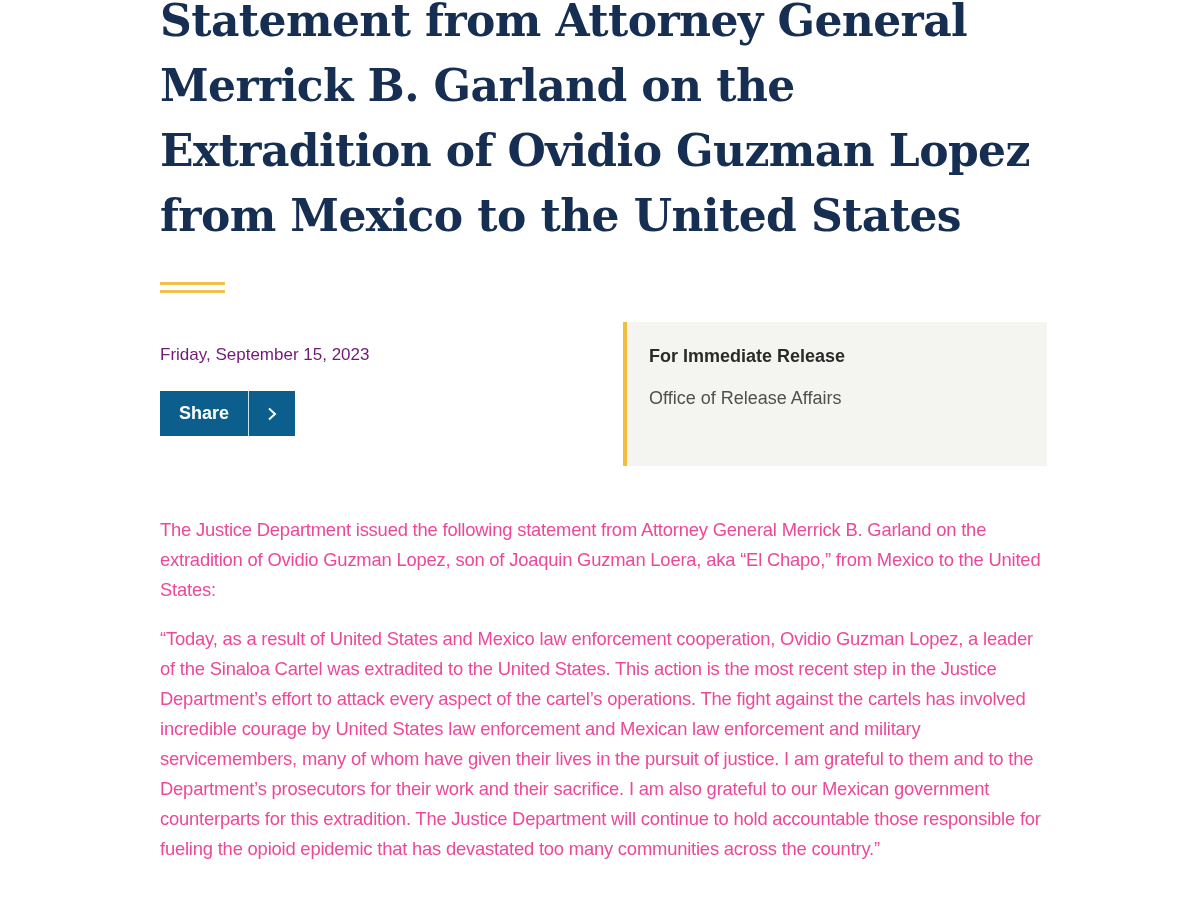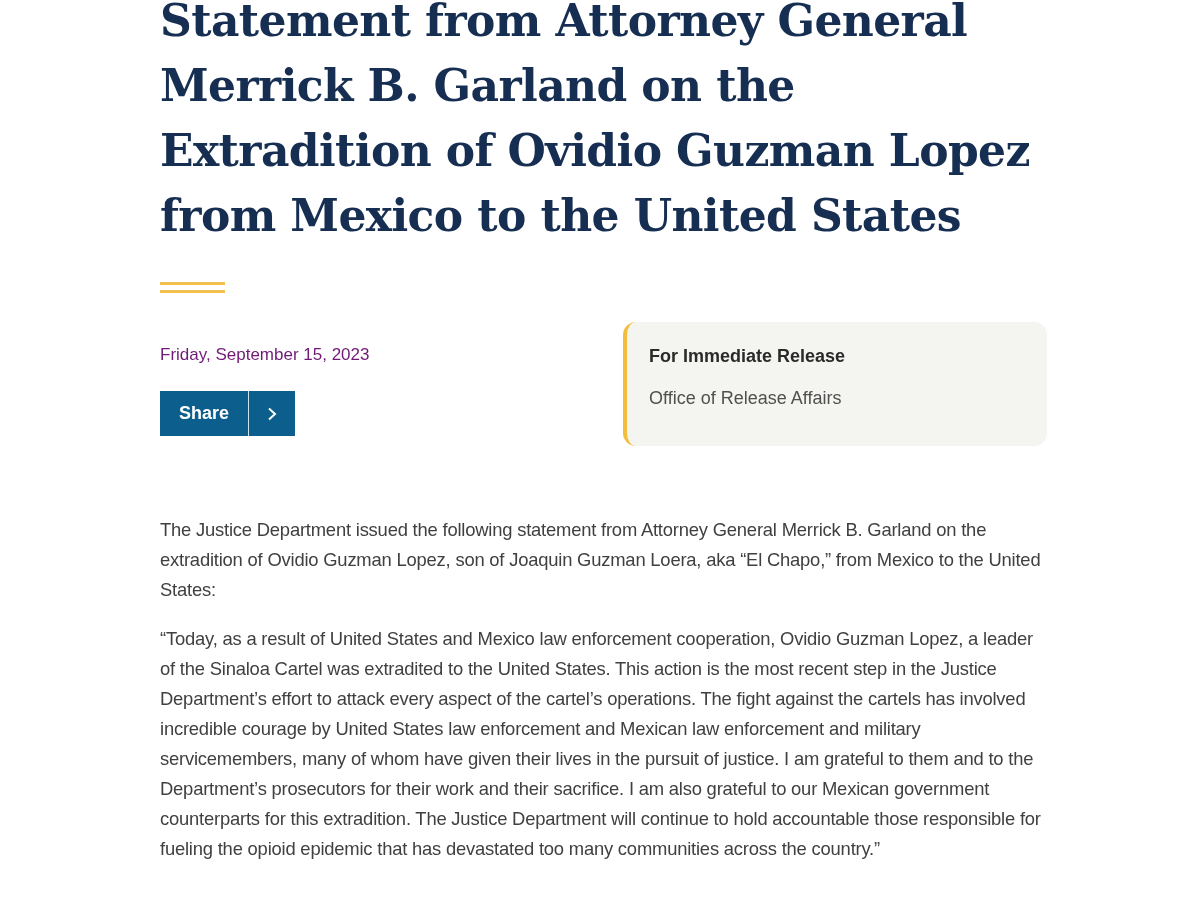--- a/index.html
+++ b/index.html
@@ -78,25 +78,24 @@
       align-items: center;
       justify-content: center;
     }
     .share-chevron svg { display: block; }
 
     .release-box {
       position: absolute;
       left: 623px;
       top: 322px;
       width: 424px;
-      height: 124px;
+      height: 144px;
       background: #f4f4f1;
       border-left: 4px solid #f2be3c;
       box-sizing: border-box;
-      border-radius: 13px;
     }
     .release-title {
       position: absolute;
       left: 22px;
       top: 24px;
       font-family: "Liberation Sans", sans-serif;
       font-weight: bold;
       font-size: 18px;
       color: #2a2a2a;
     }
@@ -113,21 +112,21 @@
       position: absolute;
       left: 160px;
       top: 515px;
       width: 890px;
     }
     .body-text p {
       margin: 0 0 19px 0;
       font-family: "Liberation Sans", sans-serif;
       font-size: 18.4px;
       line-height: 30px;
-      color: #404040;
+      color: #ec4899;
       letter-spacing: -0.2px;
     }
   </style>
 </head>
 <body>
 
 <div class="page">
 
   <h1 class="title">Statement from Attorney General Merrick B. Garland on the Extradition of Ovidio Guzman Lopez from Mexico to the United States</h1>
 

